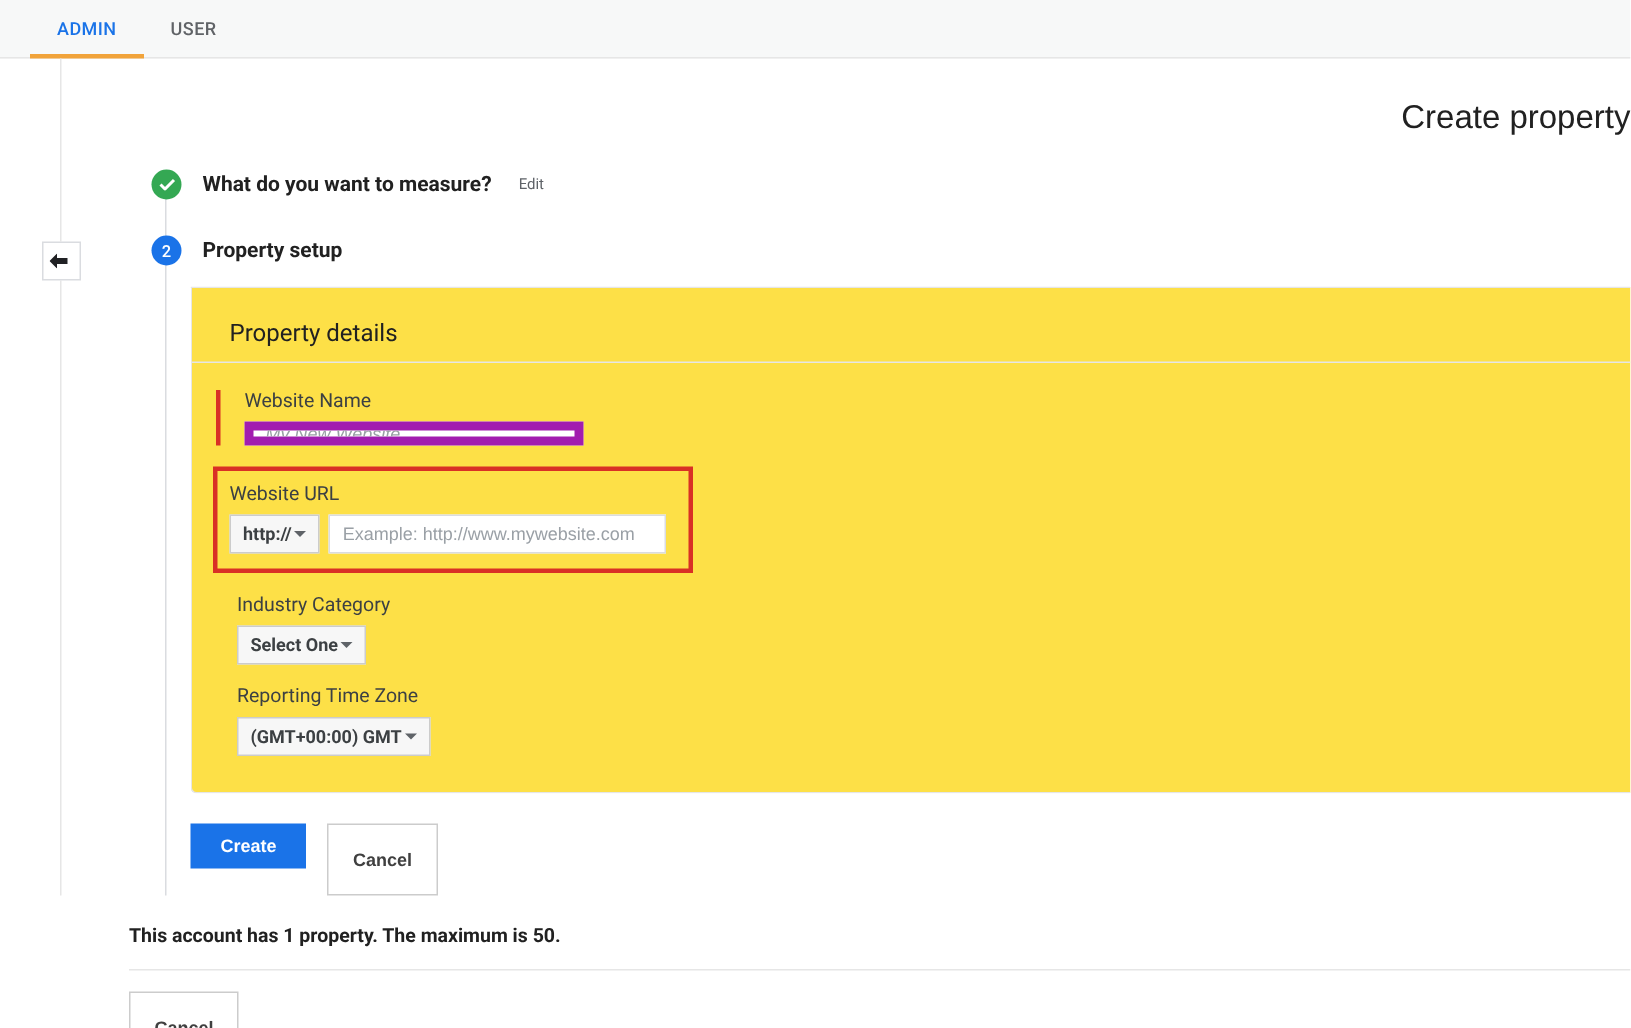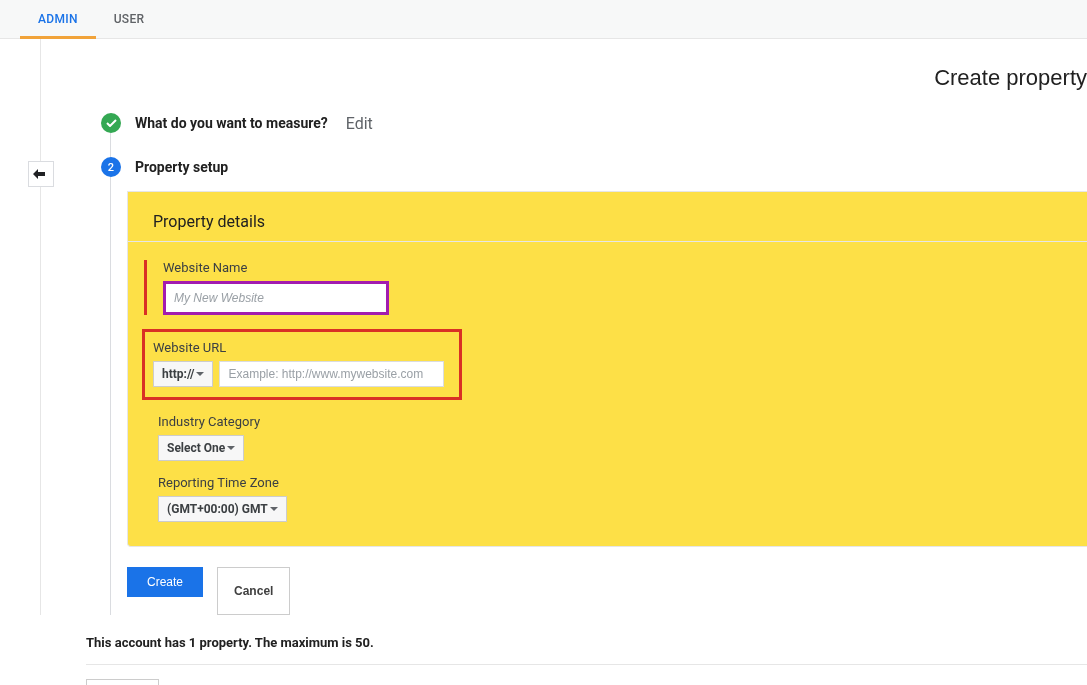--- a/index.html
+++ b/index.html
@@ -91,21 +91,21 @@
       margin-left: 14px;
       margin-right: 14px;
       flex-shrink: 0;
       color: #fff;
       font-weight: 500;
       z-index: 2;
     }
     .step-circle.done { background: #34a853; }
     .step-circle.active { background: #1a73e8; }
     .step-title { font-size: 14px; font-weight: 700; color: #212121; }
-    .step-edit { margin-left: 18px; font-size: 16px; color: #5f6368; cursor: pointer; }
+    .step-edit { margin-left: 18px; font-size: 10px; color: #5f6368; cursor: pointer; }
     .step-body {
       margin-left: 40px;
       padding-right: 0;
     }
     .card {
       border: 1px solid #e6e6e6;
       border-bottom-left-radius: 4px;
       border-right: none;
       background: #fde047;
       padding: 20px 25px 24px 25px;
@@ -130,22 +130,22 @@
       margin-left: -11px;
       margin-right: -8px;
     }
     .field-label {
       font-size: 13px;
       color: #3c4043;
       margin-bottom: 6px;
       display: block;
     }
     .text-input {
-      height: 34px;
-      border: 3px solid #a21caf;
+      height: 16px;
+      border: 6px solid #a21caf;
       padding: 0 8px;
       font-size: 12px;
       width: 226px;
       outline: none;
     }
     .text-input::placeholder { color: #9aa0a6; font-style: italic; }
     .input-row { display: flex; align-items: center; gap: 6px; }
     .url-input {
       height: 26px;
       border: 1px solid #dadce0;
@@ -176,21 +176,21 @@
       border-top: 4px solid #5f6368;
     }
     .btn-row { display: flex; gap: 14px; margin-top: 6px; }
     .btn-primary {
       background: #1a73e8;
       color: #fff;
       border: none;
       height: 30px;
       padding: 0 20px;
       font-size: 12px;
-      font-weight: 400;
+      font-weight: 700;
       cursor: pointer;
       border-radius: 0;
     }
     .btn-secondary {
       background: #fff;
       color: #404040;
       border: 1px solid #ccc;
       height: 48px;
       padding: 0 16px;
       font-size: 12px;

